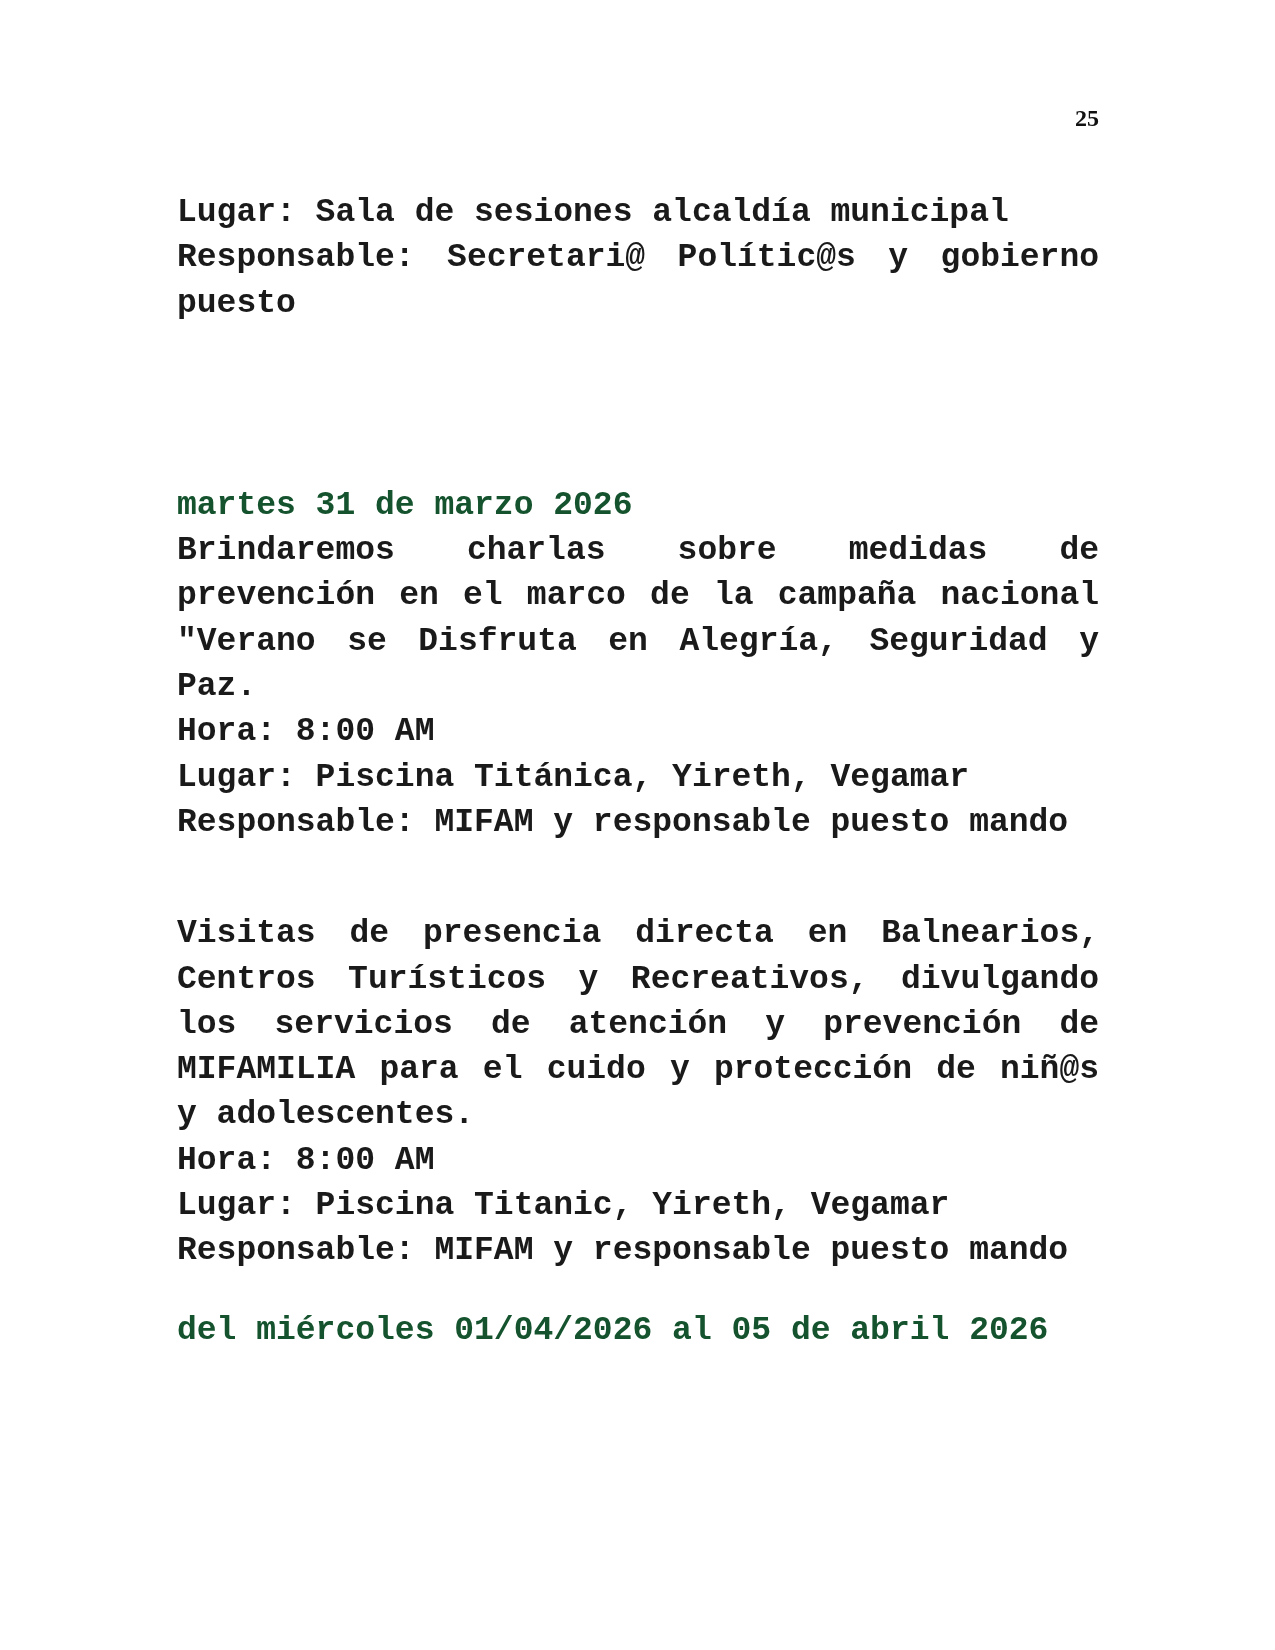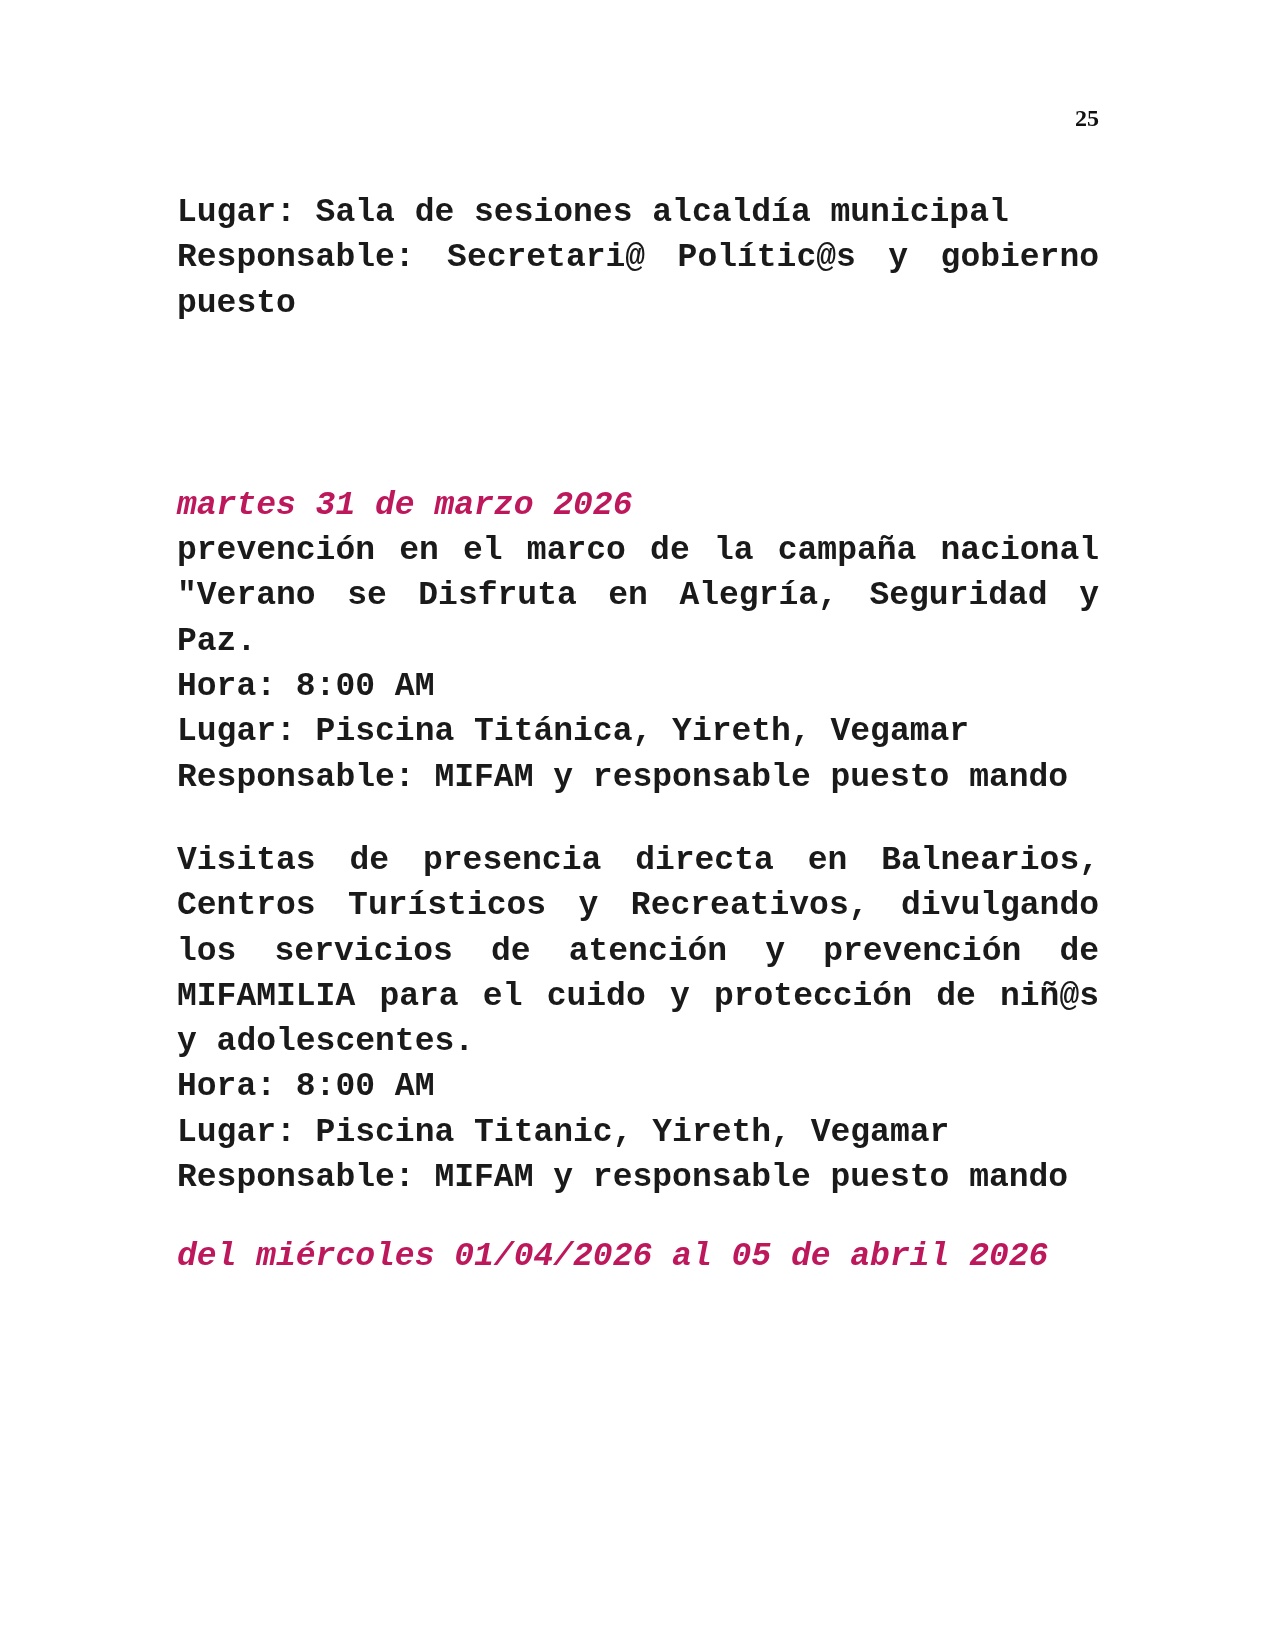--- a/index.html
+++ b/index.html
@@ -45,28 +45,27 @@
     .line {
       display: block;
       white-space: pre;
     }
     .justify {
       text-align: justify;
       text-align-last: justify;
       white-space: normal;
     }
     .date-heading {
-      color: #be185d;
-      font-style: italic;
+      color: #14532d;
     }
     .block {
       display: block;
     }
     .gap-date1 { margin-top: 157px; }
-    .gap-para2 { margin-top: 38px; }
+    .gap-para2 { margin-top: 66px; }
     .gap-date2 { margin-top: 34px; }
   </style>
 </head>
 <body>
 
 <div class="page">
 
   <div class="page-number">25</div>
 
   <div class="content">
@@ -74,20 +73,21 @@
     <div class="block">
       <span class="line">Lugar: Sala de sesiones alcaldía municipal</span>
       <span class="line justify">Responsable: Secretari@ Polític@s y gobierno</span>
       <span class="line">puesto</span>
     </div>
 
     <div class="block gap-date1">
       <span class="line date-heading">martes 31 de marzo 2026</span>
 
       <div class="block">
+        <span class="line justify">Brindaremos charlas sobre medidas de</span>
         <span class="line justify">prevención en el marco de la campaña nacional</span>
         <span class="line justify">"Verano se Disfruta en Alegría, Seguridad y</span>
         <span class="line">Paz.</span>
         <span class="line">Hora: 8:00 AM</span>
         <span class="line">Lugar: Piscina Titánica, Yireth, Vegamar</span>
         <span class="line">Responsable: MIFAM y responsable puesto mando</span>
       </div>
 
       <div class="block gap-para2">
         <span class="line justify">Visitas de presencia directa en Balnearios,</span>

